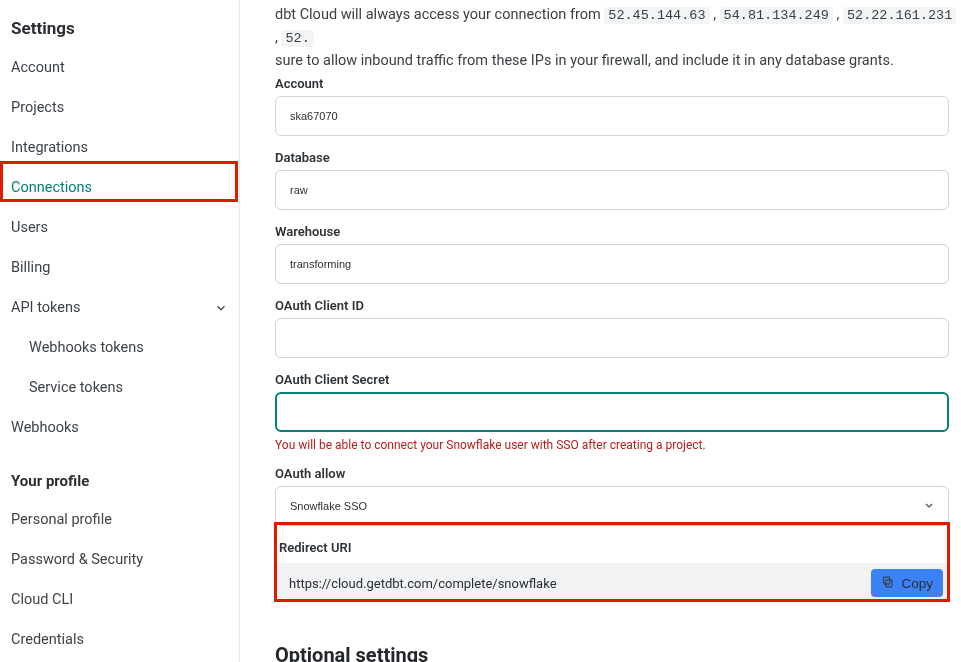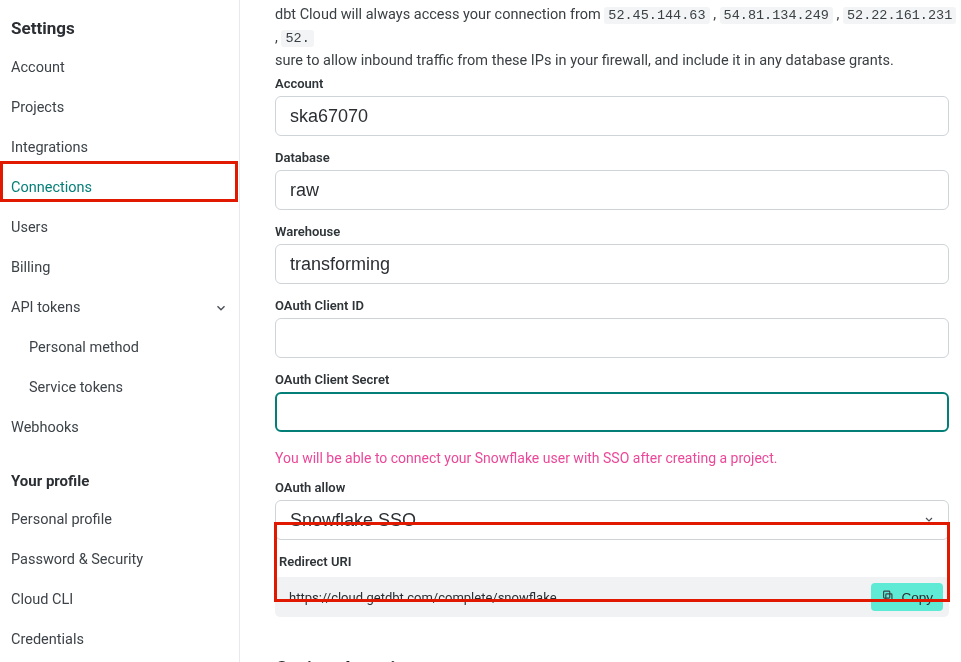--- a/index.html
+++ b/index.html
@@ -85,31 +85,31 @@
     font-weight: 600;
     color: #2f3438;
     margin-bottom: 5px;
   }
   .input {
     width: 100%;
     height: 40px;
     border: 1px solid #cfd4d8;
     border-radius: 6px;
     padding: 0 14px;
-    font-size: 18px;
+    font-size: 11px;
     color: #2b2f33;
     background: #fff;
   }
   .input.focus {
     border: 2px solid #047f78;
   }
   .helper {
-    font-size: 14px;
-    color: #ec4899;
-    margin-top: 18px;
+    font-size: 12px;
+    color: #b91c1c;
+    margin-top: 6px;
   }
   .select-wrap { position: relative; }
   .select-chevron {
     position: absolute;
     right: 14px; top: 50%;
     transform: translateY(-50%);
     pointer-events: none;
   }
   .redirect-box {
     margin-top: 14px;
@@ -133,21 +133,21 @@
   }
   .redirect-value {
     flex: 1;
     font-size: 13px;
     color: #2b2f33;
   }
   .copy-btn {
     display: flex;
     align-items: center;
     gap: 6px;
-    background: #5eead4;
+    background: #3b82f6;
     border: none;
     border-radius: 4px;
     height: 28px;
     padding: 0 10px;
     font-size: 13.5px;
     color: #2b2f33;
     cursor: pointer;
   }
   .hl-redirect {
     position: absolute;
@@ -180,21 +180,21 @@
       <div class="nav-item">Billing</div>
       <div class="nav-item">
         <span>API tokens</span>
         <span class="chevron">
           <svg viewBox="0 0 16 16" width="14" height="14" fill="none" stroke="#4a5056" stroke-width="1.6">
               <polyline points="4 6 8 10 12 6"></polyline>
             </svg>
         </span>
       </div>
       <div class="nav-sub">
-        <div class="nav-item">Personal method</div>
+        <div class="nav-item">Webhooks tokens</div>
         <div class="nav-item">Service tokens</div>
       </div>
       <div class="nav-item">Webhooks</div>
     </nav>
 
     <div class="section-title">Your profile</div>
     <nav class="nav">
       <div class="nav-item">Personal profile</div>
       <div class="nav-item">Password &amp; Security</div>
       <div class="nav-item">Cloud CLI</div>

